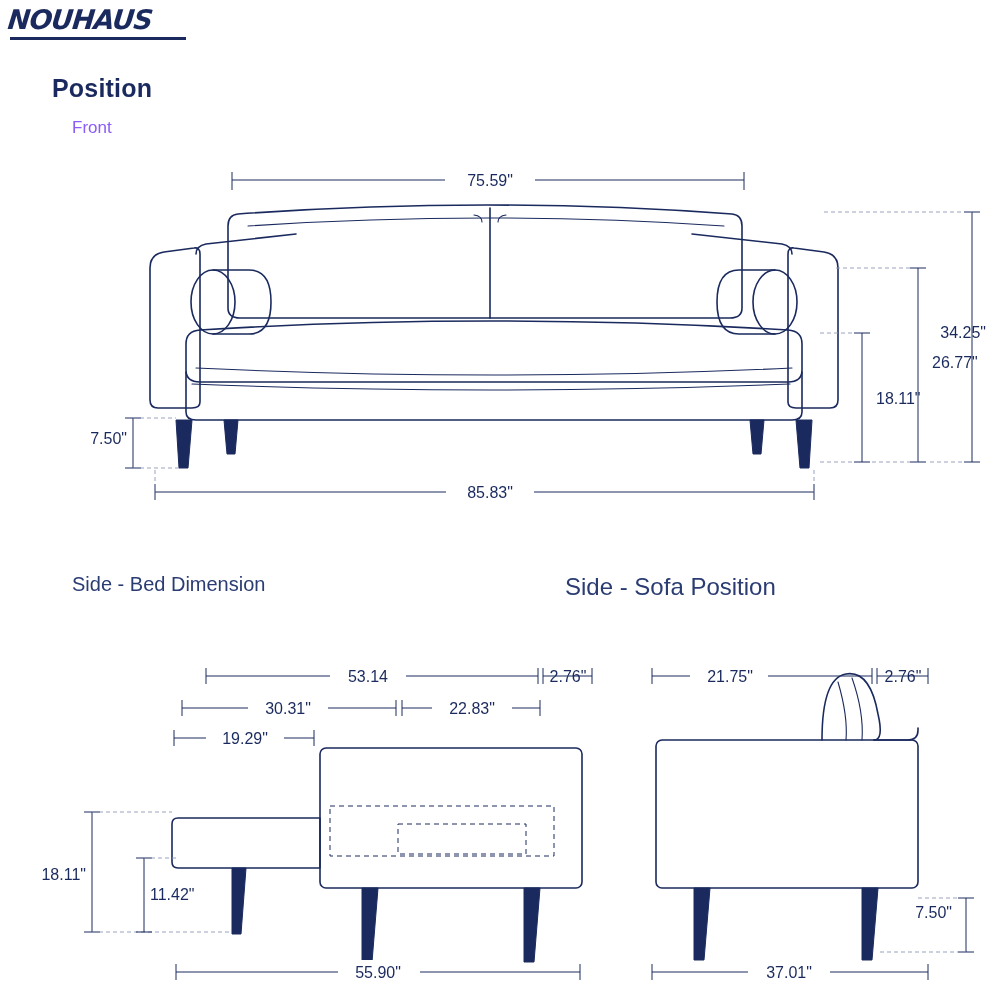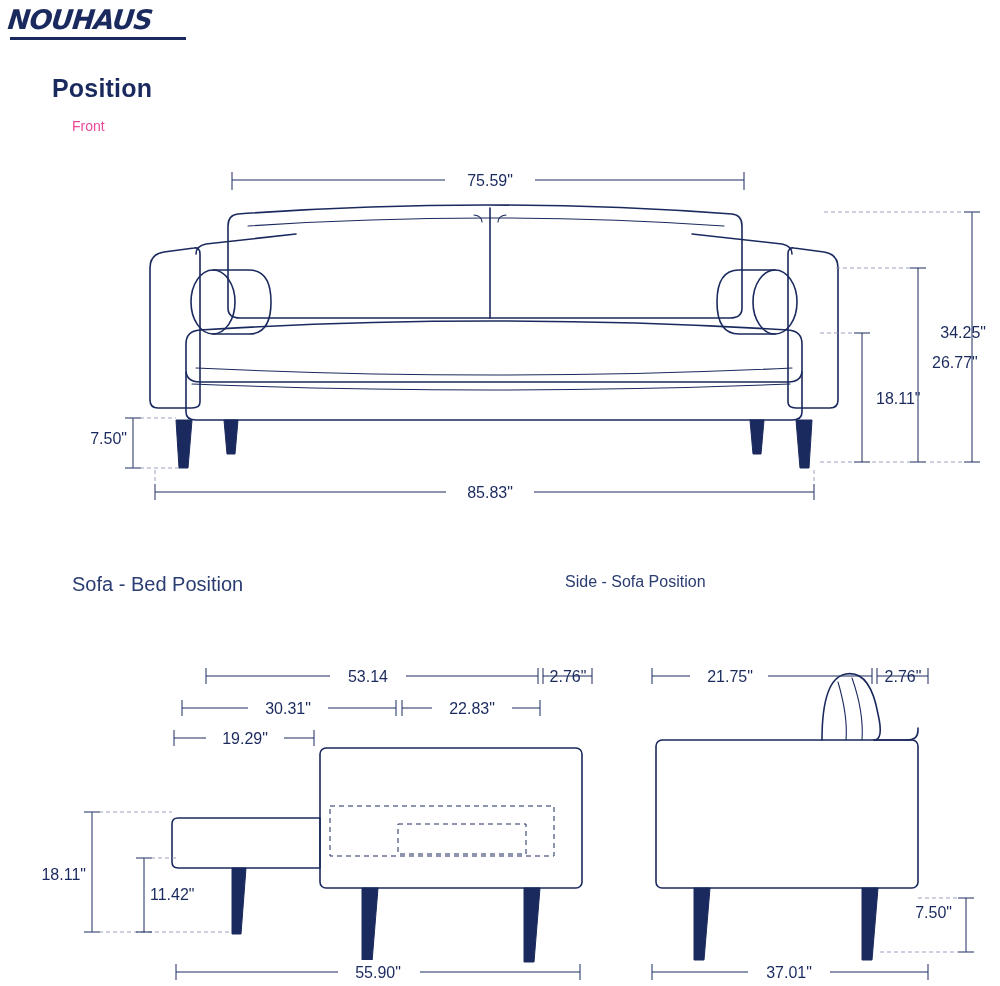--- a/index.html
+++ b/index.html
@@ -44,33 +44,33 @@
     position: absolute;
     left: 52px; top: 74px;
     font-size: 25px;
     font-weight: bold;
     color: #1b2a5e;
     letter-spacing: .2px;
   }
   .h-front {
     position: absolute;
     left: 72px; top: 118px;
-    font-size: 14px;
-    color: #ec4899;
+    font-size: 17px;
+    color: #8b5cf6;
   }
   .h-side-bed {
     position: absolute;
     left: 72px; top: 573px;
     font-size: 20px;
     color: #2a3c72;
   }
   .h-side-sofa {
     position: absolute;
     left: 565px; top: 573px;
-    font-size: 16px;
+    font-size: 24px;
     color: #2a3c72;
     text-align: right;
   }
   
   .draw {
     position: absolute;
     left: 0; top: 0;
     width: 1000px; height: 986px;
     pointer-events: none;
   }
@@ -103,21 +103,21 @@
 
 <div id="page">
 
   <div class="brand">
     <div class="brand-text">NOUHAUS</div>
     <div class="brand-rule"></div>
   </div>
 
   <div class="h-dimension">Position</div>
   <div class="h-front">Front</div>
-  <div class="h-side-bed">Sofa - Bed Position</div>
+  <div class="h-side-bed">Side - Bed Dimension</div>
   <div class="h-side-sofa">Side - Sofa Position</div>
 
   <svg class="draw" viewBox="0 0 1000 986">
 
     <g>
 
       <path class="outline" d="M150 268 q0 -14 14 -16 l30 -4 q6 -1 6 6 l0 148 q0 6 -8 6 l-34 0 q-8 0 -8 -8 Z"></path>
       <path class="outline" d="M838 268 q0 -14 -14 -16 l-30 -4 q-6 -1 -6 6 l0 148 q0 6 8 6 l34 0 q8 0 8 -8 Z"></path>
 
       <path class="outline" d="M196 254 q0 -8 10 -10 l90 -10"></path>

